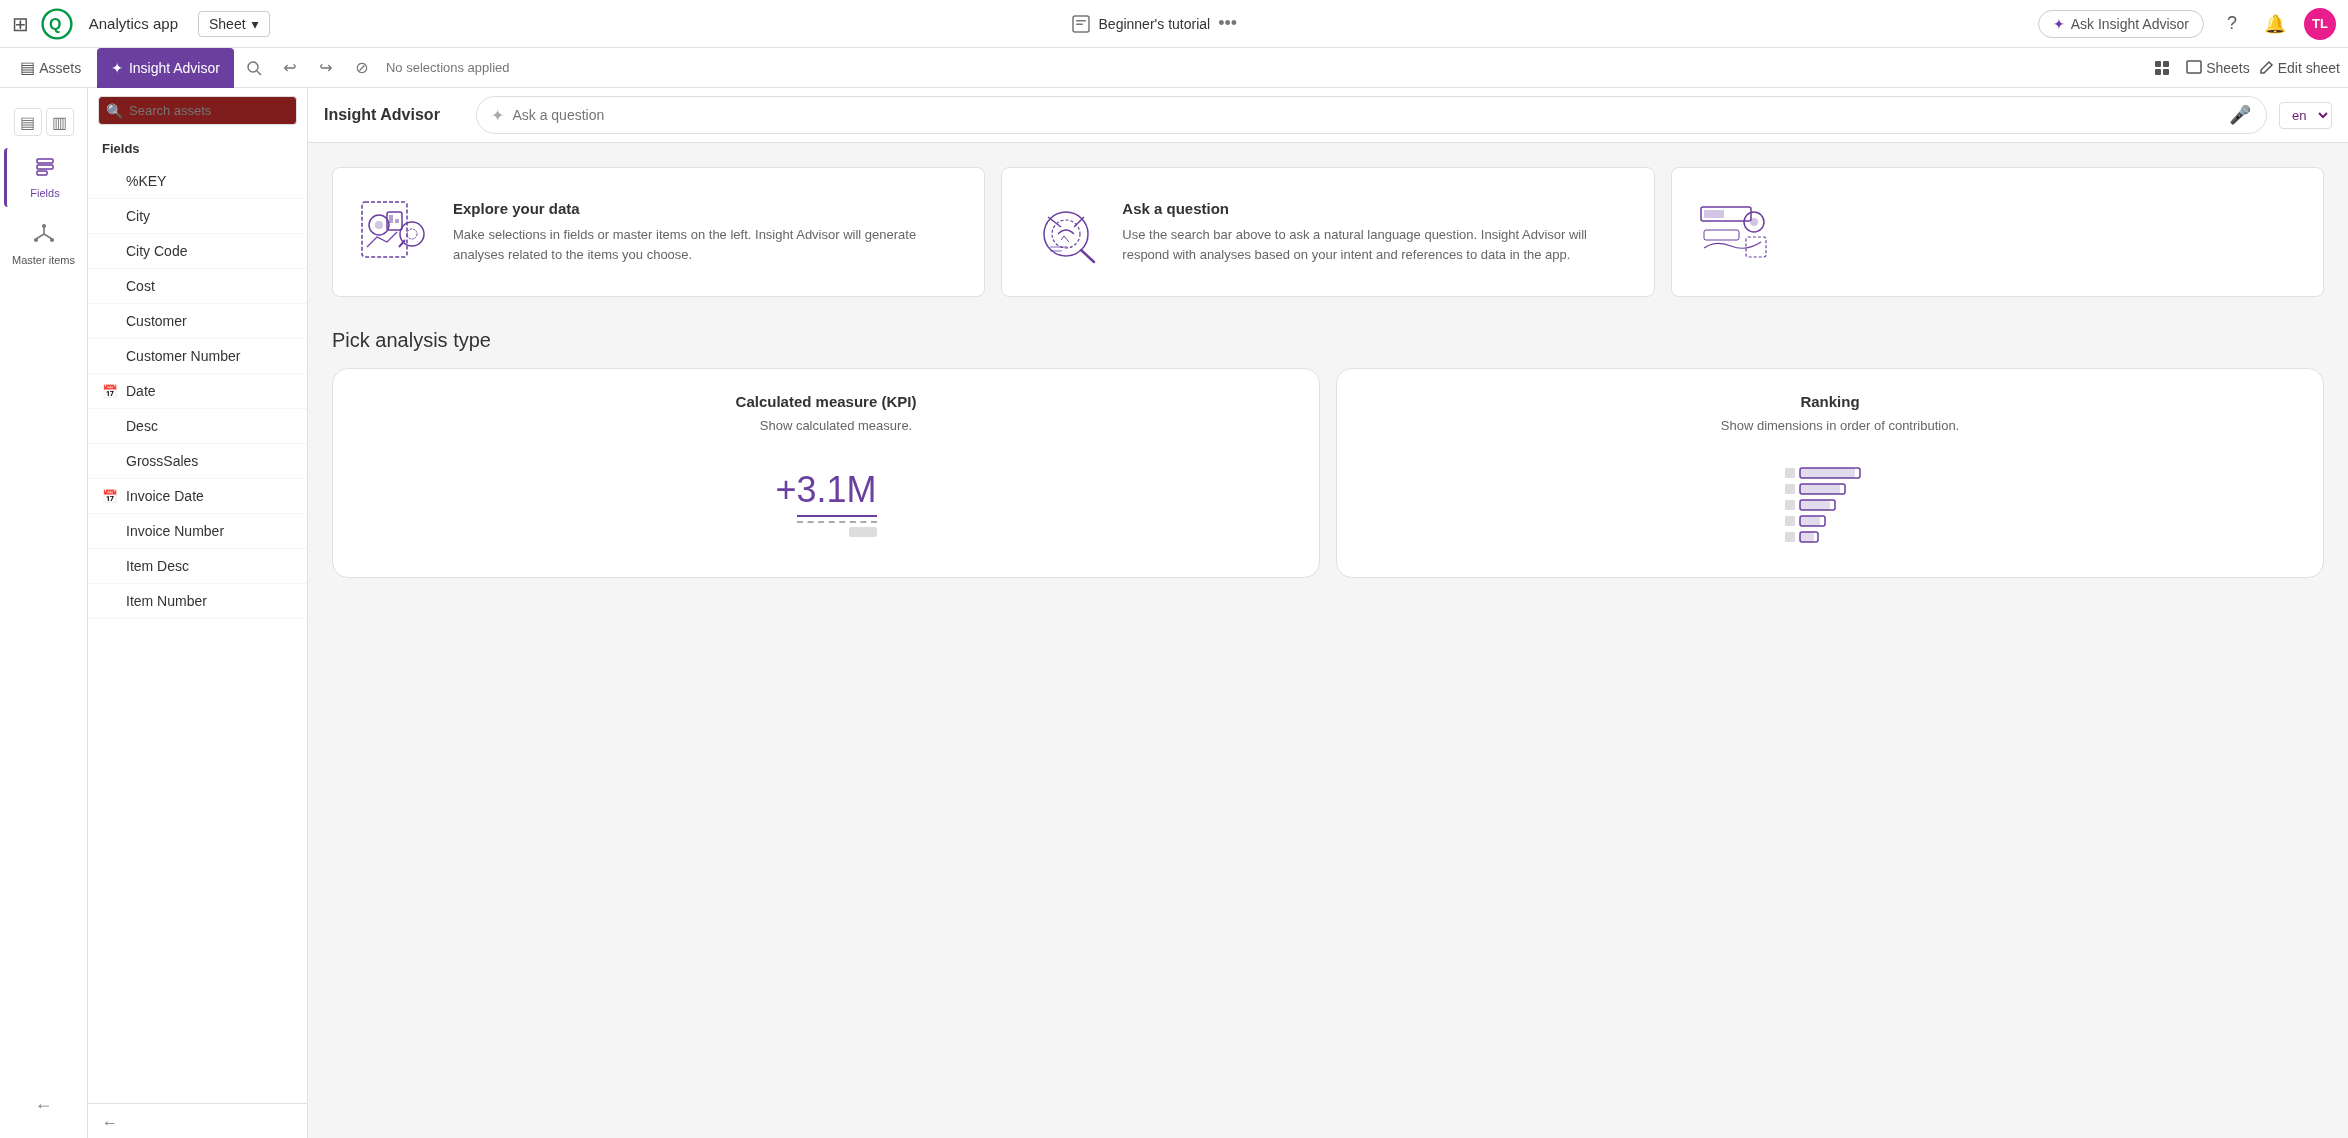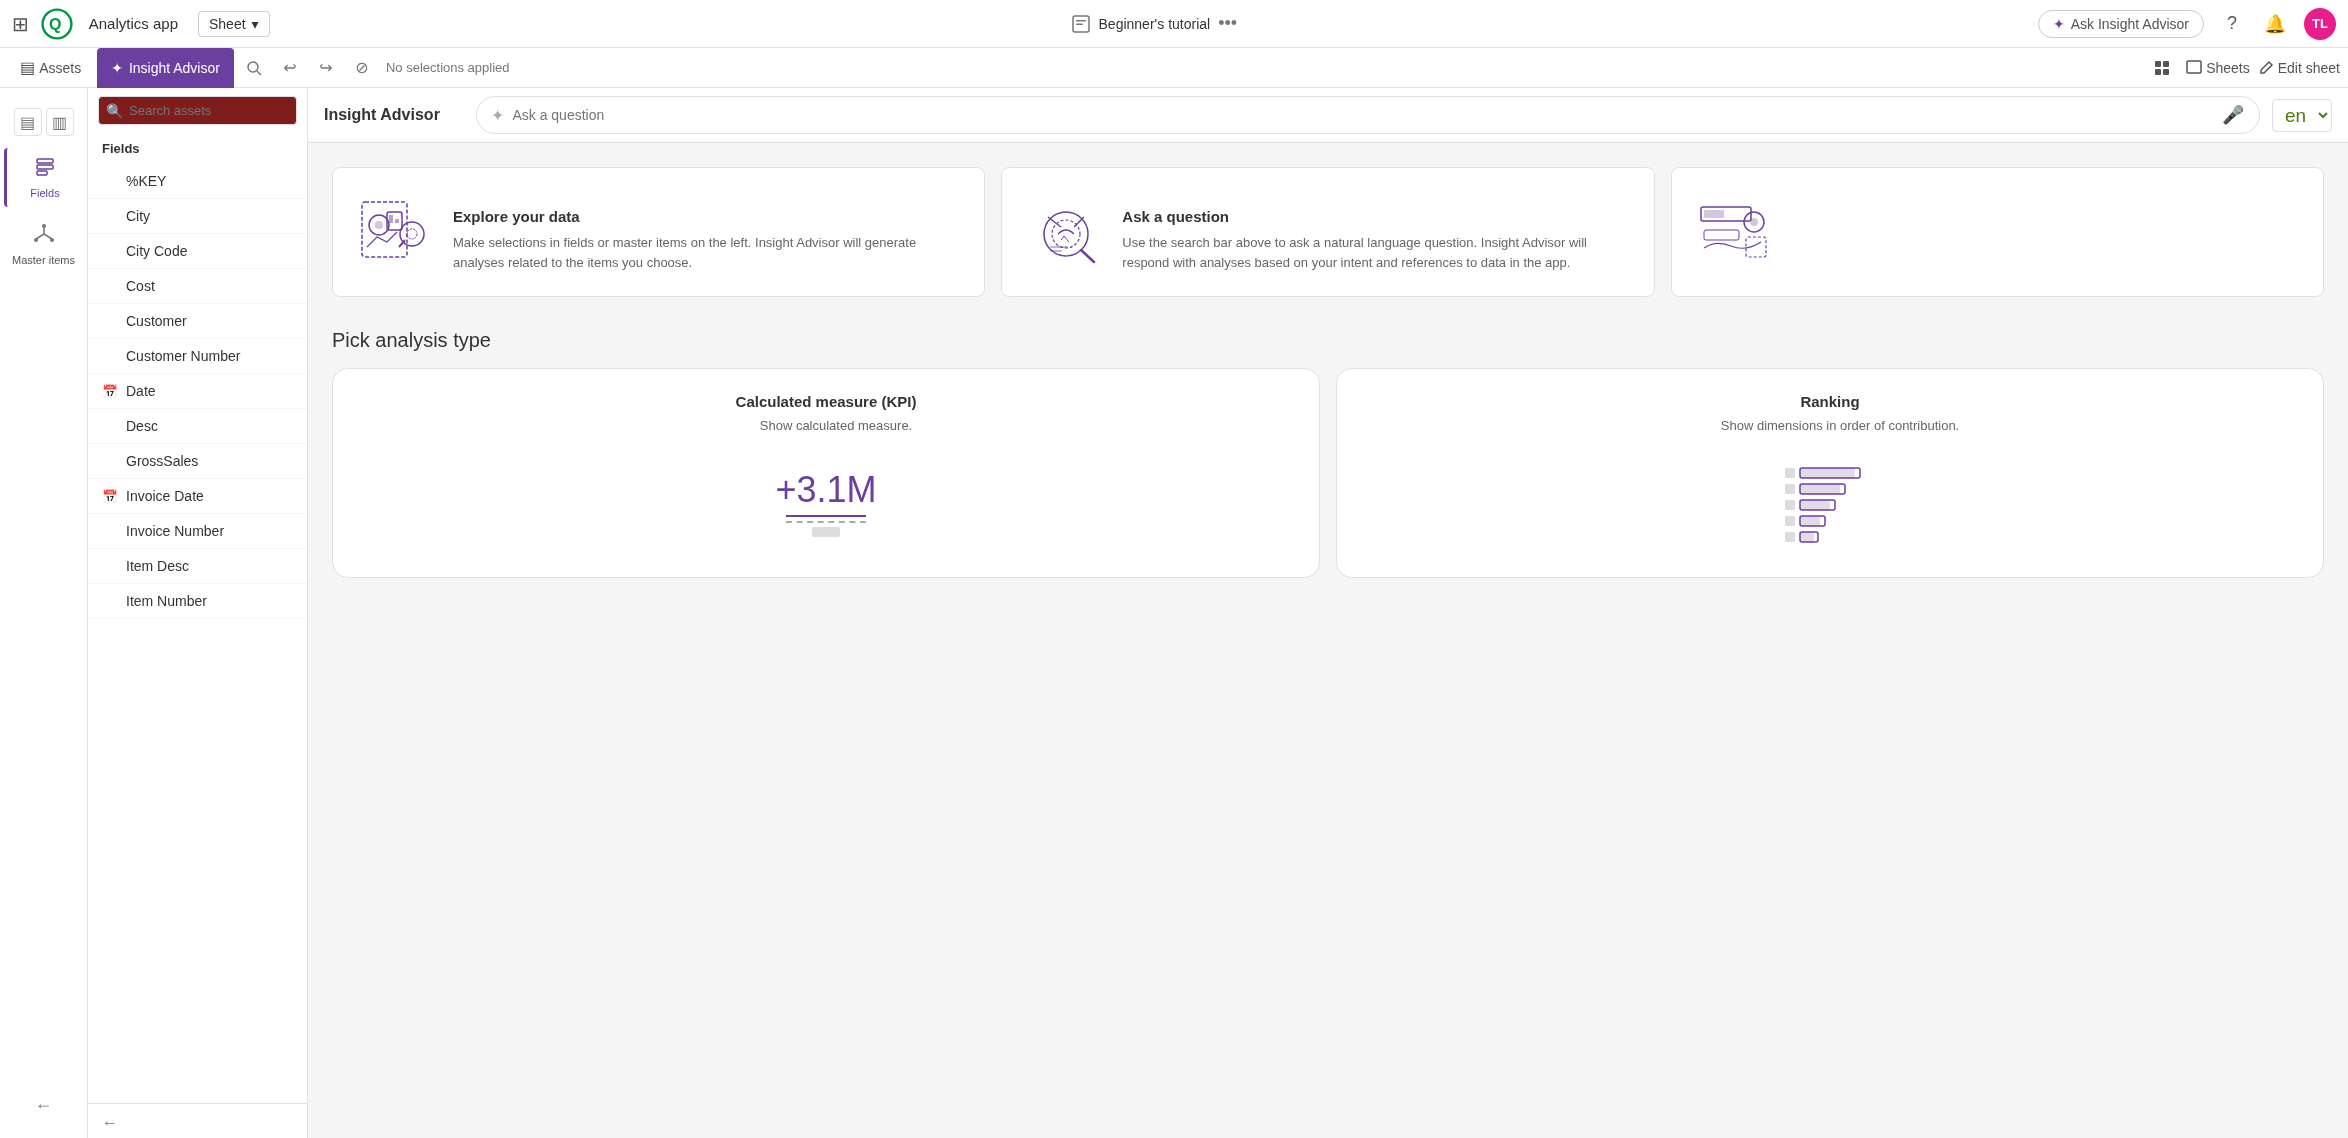--- a/index.html
+++ b/index.html
@@ -80,46 +80,46 @@
       display: flex; align-items: center; padding: 8px 16px; gap: 12px;
     }
     .insight-title { font-size: 16px; font-weight: 600; color: #333; min-width: 140px; }
     .question-bar {
       flex: 1; display: flex; align-items: center; border: 1px solid #ddd;
       border-radius: 24px; padding: 7px 14px; gap: 8px; background: #fff;
     }
     .question-bar .spark-icon { color: #aaa; font-size: 16px; }
     .question-input { flex: 1; border: none; outline: none; font-size: 14px; color: #999; background: transparent; }
     .mic-icon { color: #777; font-size: 18px; cursor: pointer; }
-    .lang-select { border: 1px solid #ddd; border-radius: 4px; padding: 4px 8px; font-size: 19px; color: #4d7c0f; cursor: pointer; background: #fff; }
+    .lang-select { border: 1px solid #ddd; border-radius: 4px; padding: 4px 8px; font-size: 13px; color: #701a75; cursor: pointer; background: #fff; }
 
     
     .cards-section { padding: 24px; }
     .intro-cards { display: flex; gap: 16px; margin-bottom: 32px; }
     .intro-card {
       flex: 1; background: #fff; border: 1px solid #e0e0e0; border-radius: 8px;
-      padding: 24px; display: flex; gap: 16px; align-items: flex-end;
+      padding: 24px; display: flex; gap: 16px; align-items: center;
     }
     .intro-card-icon { width: 80px; flex-shrink: 0; display: flex; align-items: center; justify-content: center; }
     .intro-card-text h3 { font-size: 15px; font-weight: 600; margin-bottom: 8px; color: #333; }
     .intro-card-text p { font-size: 13px; color: #666; line-height: 1.5; }
 
     .pick-analysis { margin-bottom: 20px; }
     .pick-analysis h2 { font-size: 20px; font-weight: 400; color: #333; margin-bottom: 16px; }
     .analysis-cards { display: flex; gap: 16px; }
     .analysis-card {
       flex: 1; background: #fff; border: 1px solid #e0e0e0; border-radius: 16px;
       padding: 24px; display: flex; flex-direction: column; align-items: center; cursor: pointer;
     }
     .analysis-card h3 { font-size: 15px; font-weight: 600; color: #333; margin-bottom: 8px; }
     .analysis-card p { font-size: 13px; color: #666; margin-bottom: 20px; text-align: center; margin-left: 20px; }
     .analysis-card .viz { height: 100px; display: flex; align-items: center; justify-content: center; }
 
     
-    .kpi-viz { display: flex; flex-direction: column; align-items: center; color: #6b3fa0; }
+    .kpi-viz { display: flex; flex-direction: column; align-items: flex-end; color: #6b3fa0; }
     .kpi-value { font-size: 36px; font-weight: 300; color: #6b3fa0; }
     .kpi-line { width: 80px; height: 2px; background: #6b3fa0; margin: 4px 0; }
     .kpi-dotted { width: 80px; height: 2px; border-bottom: 2px dashed #aaa; }
 
     
     .field-list::-webkit-scrollbar { width: 4px; }
     .field-list::-webkit-scrollbar-track { background: #f0f0f0; }
     .field-list::-webkit-scrollbar-thumb { background: #ccc; border-radius: 2px; }
 
     .content-scroll { overflow-y: auto; flex: 1; }

